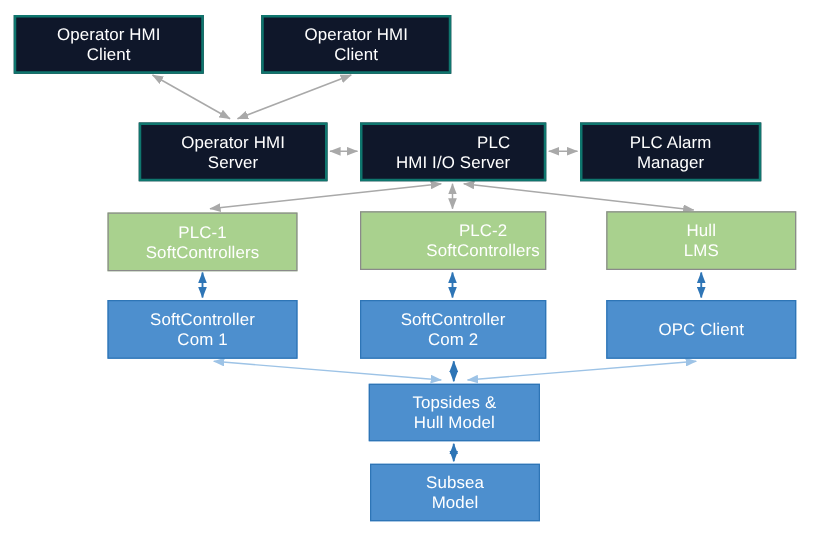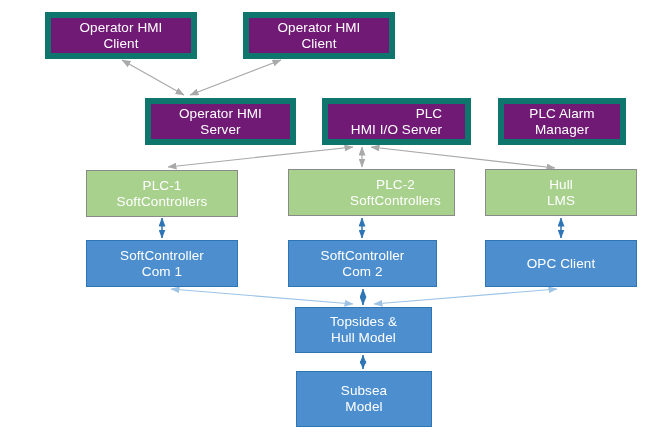--- a/index.html
+++ b/index.html
@@ -7,21 +7,21 @@
     position:relative;width:650px;height:434px;background:#ffffff;
     font-family:"Liberation Sans",sans-serif;overflow:hidden;
   }
   svg.connectors{position:absolute;left:0;top:0;width:650px;height:434px;}
   .node{
     position:absolute;box-sizing:border-box;
     display:flex;align-items:center;justify-content:center;
     text-align:center;white-space:pre-line;
     color:#ffffff;font-size:13.5px;line-height:16px;letter-spacing:.1px;
   }
-  .gray {background:#701a75;border:6px solid #0f766e;margin-left:34px;}
+  .gray {background:#0f172a;border:2px solid #0f766e;}
   .green{background:#a9d18e;border:1px solid #8a8a8a;}
   .blue {background:#4d8fce;border:1px solid #2e75b6;}
   .lg{stroke:#a9a9a9;stroke-width:1.2;fill:none;}
   .lb{stroke:#2e75b6;stroke-width:1.5;fill:none;}
   .ll{stroke:#9dc3e6;stroke-width:1.1;fill:none;}
 </style>
 </head>
 <body>
 
 <div class="canvas">
@@ -59,34 +59,34 @@
 
   <div class="node gray" style="left:11px;  top:12px;  width:152px; height:47px;">Operator HMI
 Client</div>
   <div class="node gray" style="left:209px; top:12px;  width:152px; height:47px;">Operator HMI
 Client</div>
 
   <div class="node gray" style="left:111px; top:98px;  width:151px; height:47px;">Operator HMI
 Server</div>
   <div class="node gray" style="left:288px; top:98px;  width:149px; height:47px;text-align:right;">PLC
 HMI I/O Server</div>
-  <div class="node gray" style="left:464px; top:98px;  width:128px; height:47px;">PLC Alarm
+  <div class="node gray" style="left:464px; top:98px;  width:145px; height:47px;">PLC Alarm
 Manager</div>
 
   <div class="node green" style="left:86px;  top:170px; width:152px; height:47px;">PLC-1
 SoftControllers</div>
-  <div class="node green" style="left:288px; top:169px; width:167px; height:47px;padding-left:48px;">PLC-2
+  <div class="node green" style="left:288px; top:169px; width:149px; height:47px;padding-left:48px;">PLC-2
 SoftControllers</div>
   <div class="node green" style="left:485px; top:169px; width:152px; height:47px;text-align:center;">Hull
 LMS</div>
 
   <div class="node blue" style="left:86px;  top:240px; width:152px; height:47px;">SoftController
 Com 1</div>
   <div class="node blue" style="left:288px; top:240px; width:149px; height:47px;">SoftController
 Com 2</div>
   <div class="node blue" style="left:295px; top:307px; width:137px; height:46px;">Topsides &amp;
 Hull Model</div>
 
   <div class="node blue" style="left:485px; top:240px; width:152px; height:47px;">OPC Client</div>
-  <div class="node blue" style="left:296px; top:371px; width:136px; height:56px;">Subsea
+  <div class="node blue" style="left:296px; top:371px; width:136px; height:46px;">Subsea
 Model</div>
 
 </div>
 
 </body></html>

